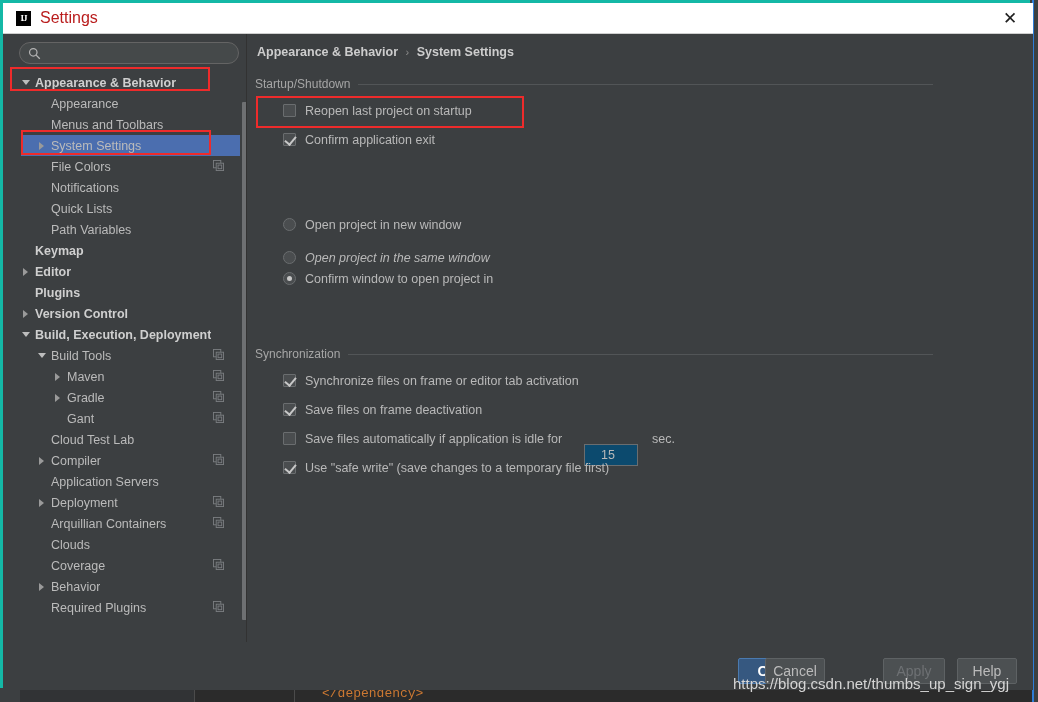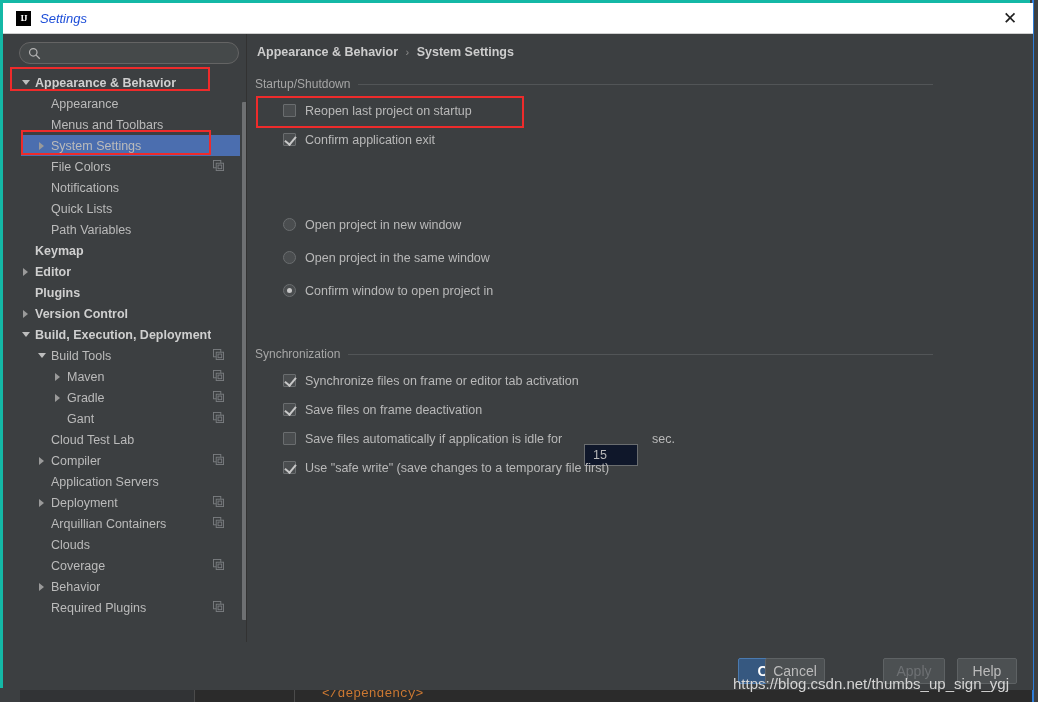--- a/index.html
+++ b/index.html
@@ -38,21 +38,21 @@
     background:#ffffff; border-bottom:1px solid #cfcfcf;
     display:flex; align-items:center;
   }
   .ij-icon {
     width:15px; height:15px; margin-left:13px; margin-right:9px;
     background:#000; color:#fff; font-size:9px; font-weight:bold;
     display:flex; align-items:center; justify-content:center;
     font-family:"Liberation Serif", serif; letter-spacing:-1px;
     border:1px solid #000;
   }
-  .title-text { font-size:13px; color:#1d4ed8;font-style:italic; }
+  .title-text { font-size:16px; color:#b91c1c; }
   .close-btn {
     position:absolute; right:0; top:0; width:46px; height:30px;
     display:flex; align-items:center; justify-content:center;
     color:#202020; font-size:17px; font-family:"Liberation Sans",sans-serif;
   }
 
   .dlg-body { position:absolute; left:0; top:31px; width:1030px; height:614px; background:#3c3f41; }
 
   
   .sidebar {
@@ -139,23 +139,23 @@
   .rdo {
     width:13px; height:13px; flex:0 0 13px; background:#4a4d4f;
     border:1px solid #6a6d6f; border-radius:50%; position:relative;
   }
   .rdo.checked::after {
     content:""; position:absolute; left:3px; top:3px; width:5px; height:5px;
     background:#c8c8c8; border-radius:50%;
   }
 
   .spinner {
-    width:54px; height:22px; background:#0f172a; border:1px solid #6a6d6f;
+    width:54px; height:22px; background:#0c4a6e; border:1px solid #6a6d6f;
     color:#b9b9b9; font-size:12.5px; display:flex; align-items:center;
-    padding-left:8px; margin-left:22px;margin-top:32px;
+    padding-left:16px; margin-left:22px;margin-top:32px;
   }
   .sec-label { font-size:12.5px; color:#b9b9b9; margin-left:14px; }
 
   
   .footer { position:absolute; left:0; top:645px; width:1030px; height:42px; background:#3c3f41; }
   .btn {
     position:absolute; top:10px; height:26px; border:1px solid #5e6264;
     background:#4c5052; color:#bbbbbb; font-size:14px;
     display:flex; align-items:center; justify-content:center;
     font-family:"Liberation Sans",sans-serif; border-radius:2px;
@@ -432,21 +432,21 @@
                   <span class="opt-label">Confirm application exit</span>
                 </div>
               </div>
             </div>
             <div class="group" style="top: 172px; width: 678px;">
               <div style="margin-top: 8px;">
                 <div class="opt-row" style="margin-bottom: 12px;">
                   <span class="rdo"></span>
                   <span class="opt-label">Open project in new window</span>
                 </div>
-                <div class="opt-row" style="margin-bottom: 12px;">
+                <div class="opt-row" style=" font-style: italic;">
                   <span class="rdo"></span>
                   <span class="opt-label">Open project in the same window</span>
                 </div>
                 <div class="opt-row" style="margin-bottom: 12px;">
                   <span class="rdo checked"></span>
                   <span class="opt-label">Confirm window to open project in</span>
                 </div>
               </div>
             </div>
             <div class="group" style="top: 312px; width: 678px;">

